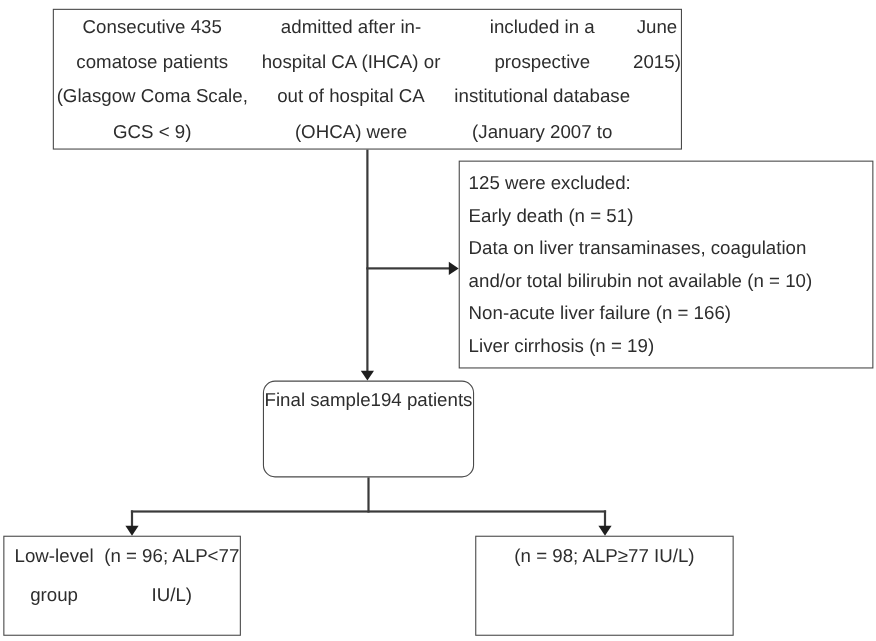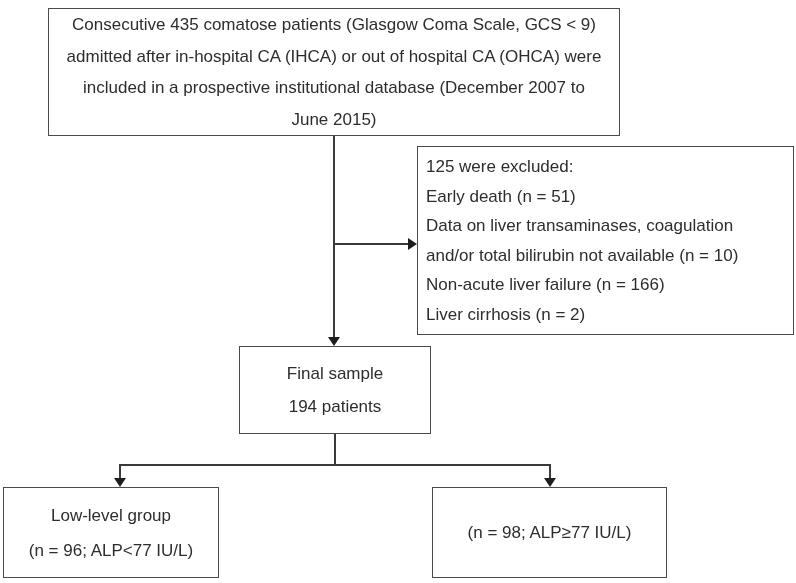--- a/index.html
+++ b/index.html
@@ -18,21 +18,21 @@
   }
   .box {
     position: absolute;
     background: #ffffff;
     border: 1.5px solid #4a4a4a;
     box-sizing: border-box;
     font-size: 17px;
   }
   .box.centered {
     display: flex;
-    flex-direction: column;
+    flex-direction: row;
     justify-content: center;
     text-align: center;
   }
   
   .box-enrollment {
     left: 48px; top: 8px;
     width: 572px; height: 128px;
   }
   .box-enrollment .bline { line-height: 31.5px; }
 
@@ -41,21 +41,21 @@
     left: 417px; top: 146px;
     width: 377px; height: 189px;
     padding: 5px 6px 0 8px;
     text-align: left;
   }
   .box-excluded .bline { line-height: 29.5px; }
 
   
   .box-final {
     left: 239px; top: 346px;
-    width: 192px; height: 88px;
+    width: 192px; height: 88px; border-radius: 11px;
   }
   .box-final .bline { line-height: 33px; }
 
   
   .box-low {
     left: 3px; top: 487px;
     width: 216px; height: 91px;
   }
   .box-high {
     left: 432px; top: 487px;
@@ -96,31 +96,31 @@
   .arrow-high   { left: 544px; top: 478px; }
 </style>
 </head>
 <body>
 
 <div class="canvas">
 
   <div class="box box-enrollment centered">
     <div class="bline">Consecutive 435 comatose patients (Glasgow Coma Scale, GCS &lt; 9)</div>
     <div class="bline">admitted after in-hospital CA (IHCA) or out of hospital CA (OHCA) were</div>
-    <div class="bline">included in a prospective institutional database (December 2007 to</div>
+    <div class="bline">included in a prospective institutional database (January 2007 to</div>
     <div class="bline">June 2015)</div>
   </div>
 
   <div class="box box-excluded">
     <div class="bline">125 were excluded:</div>
     <div class="bline">Early death (n = 51)</div>
     <div class="bline">Data on liver transaminases, coagulation</div>
     <div class="bline">and/or total bilirubin not available (n = 10)</div>
     <div class="bline">Non-acute liver failure (n = 166)</div>
-    <div class="bline">Liver cirrhosis (n = 2)</div>
+    <div class="bline">Liver cirrhosis (n = 19)</div>
   </div>
 
   <div class="box box-final centered">
     <div class="bline">Final sample</div>
     <div class="bline">194 patients</div>
   </div>
 
   <div class="box box-low centered">
     <div class="bline">Low-level group</div>
     <div class="bline">(n = 96; ALP&lt;77 IU/L)</div>

